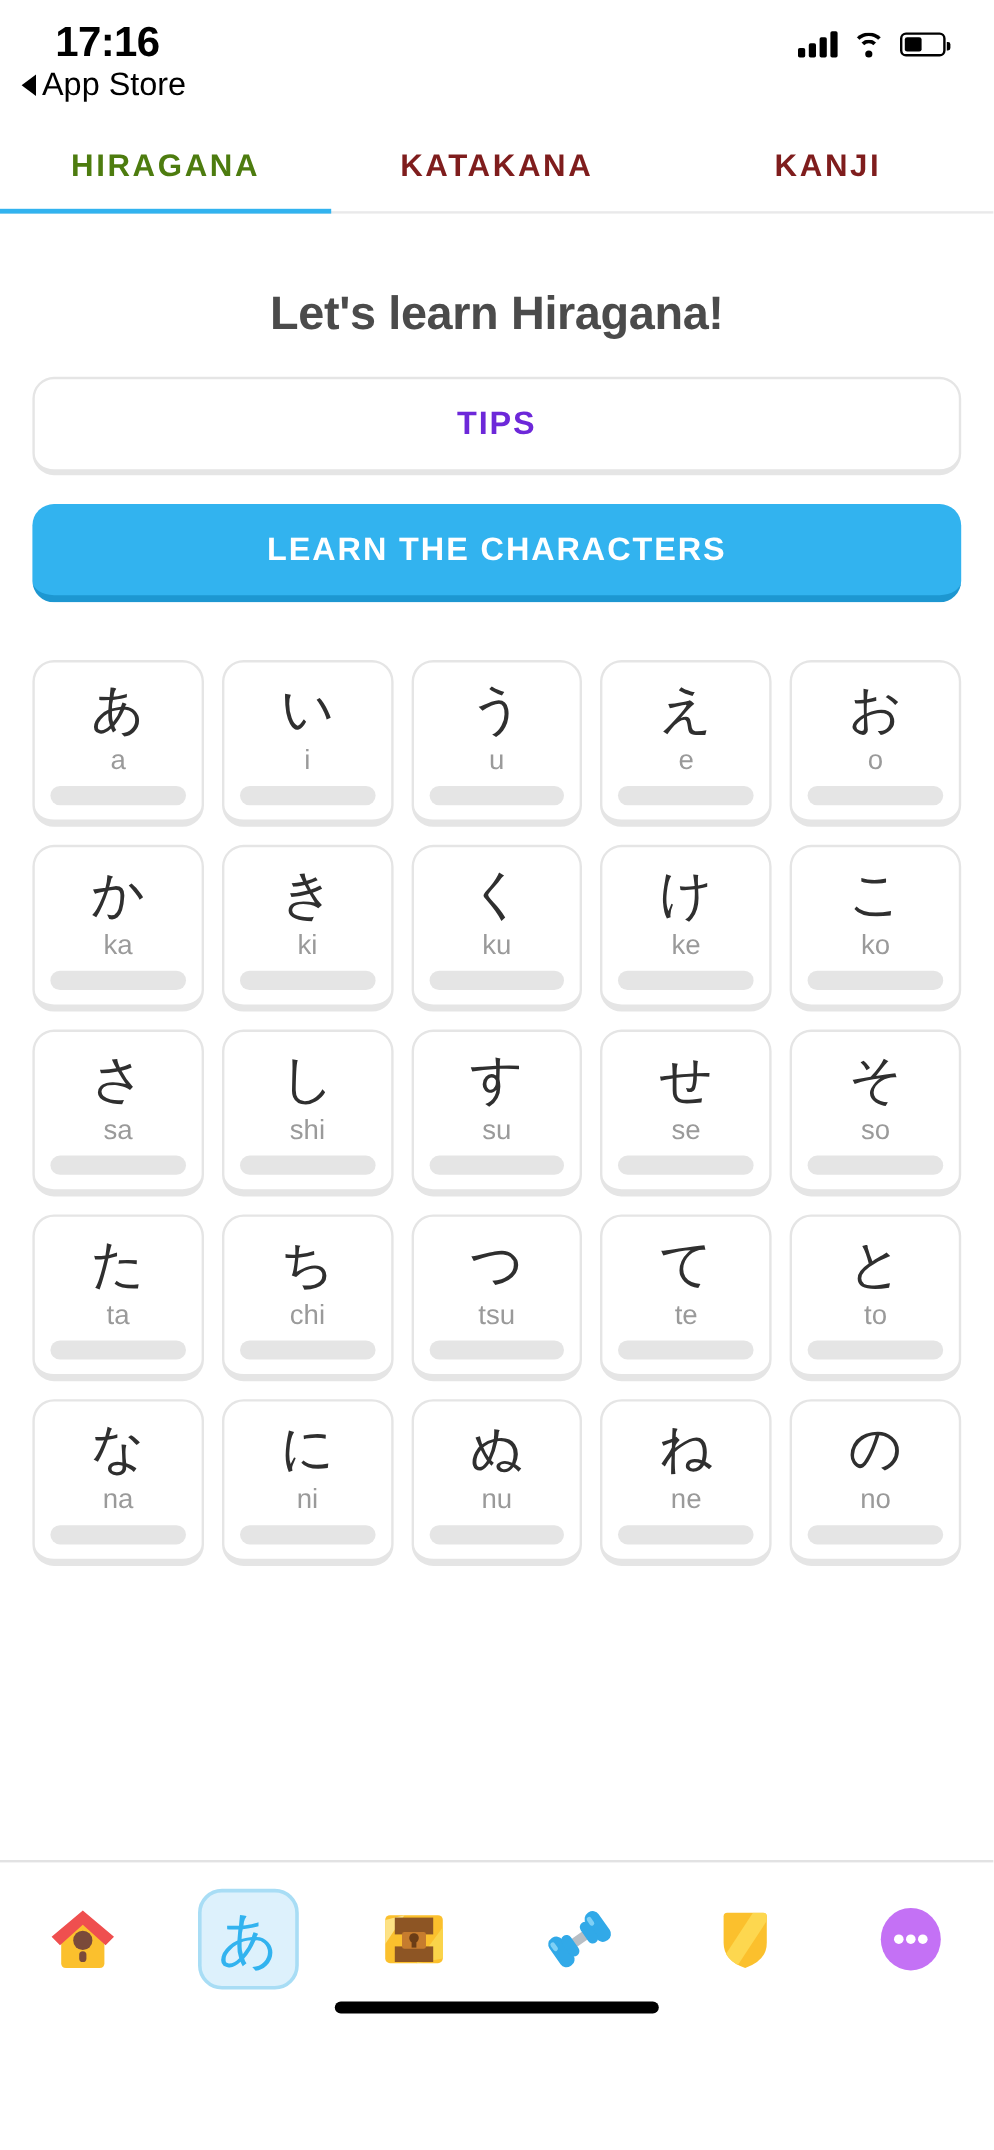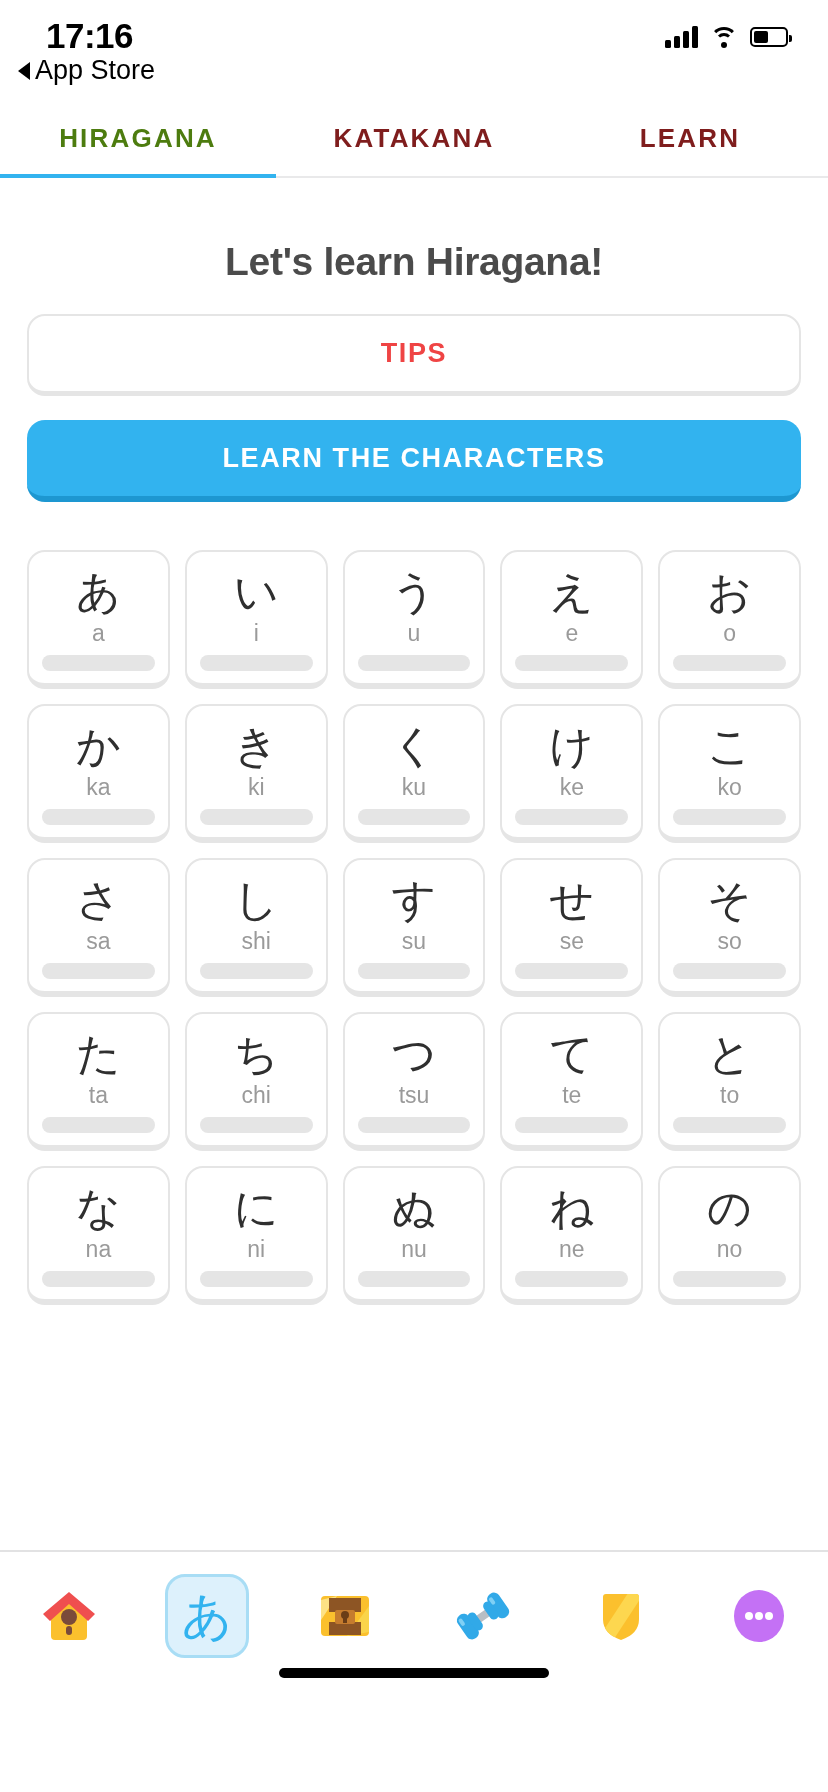--- a/index.html
+++ b/index.html
@@ -144,21 +144,21 @@
     font-size: 27px;
     font-weight: 700;
     letter-spacing: 1.6px;
     cursor: pointer;
     user-select: none;
   }
   .btn-tips {
     margin-top: 30px;
     height: 82px;
     background: #ffffff;
-    color: #ef4444;
+    color: #6d28d9;
     border: 2px solid #e5e5e5;
     border-bottom-width: 5px;
   }
   .btn-learn {
     margin-top: 24px;
     height: 82px;
     background: #32b3ef;
     color: #ffffff;
     border-bottom: 6px solid #1d97d1;
     box-shadow: none;
@@ -278,21 +278,21 @@
       <div class="battery">
         <div class="fill" style="width: 40%;"></div>
           <div class="cap"></div>
       </div>
     </div>
   </div>
 
   <div class="tabs">
     <div class="tab active">HIRAGANA</div>
     <div class="tab">KATAKANA</div>
-    <div class="tab">LEARN</div>
+    <div class="tab">KANJI</div>
   </div>
 
   <div class="content">
     <div class="headline">Let's learn Hiragana!</div>
 
     <div class="btn btn-tips">TIPS</div>
     <div class="btn btn-learn">LEARN THE CHARACTERS</div>
 
     <div class="grid" id="char-grid">
         <div class="kcard">

